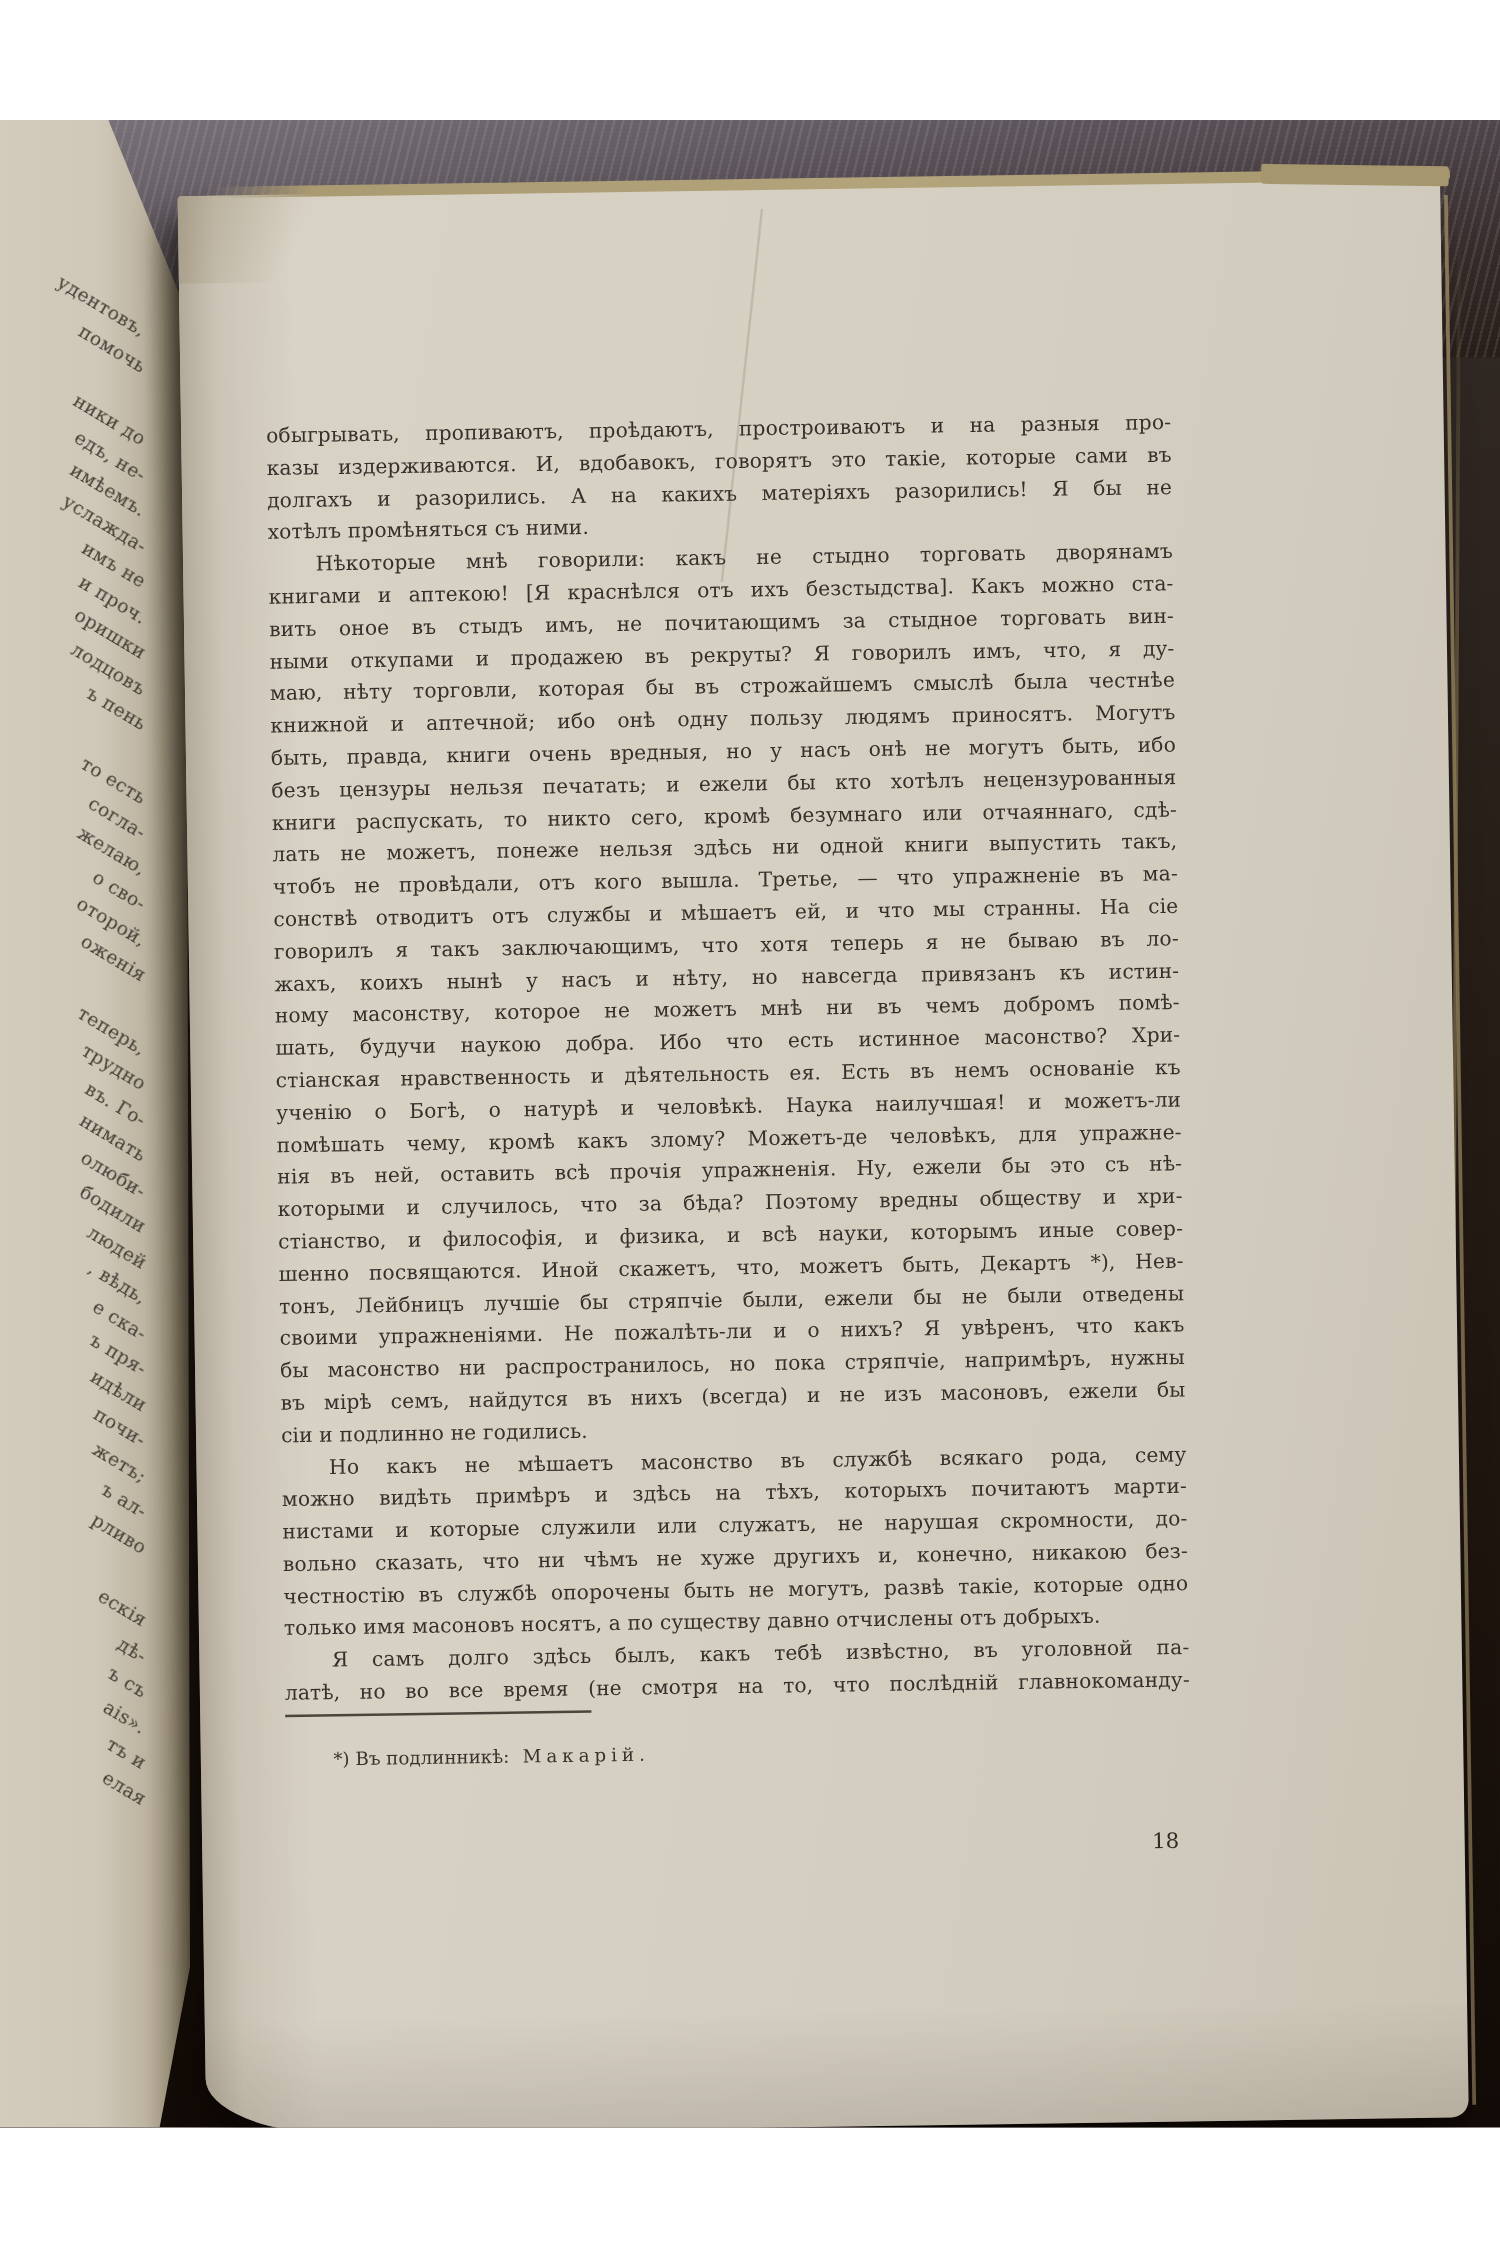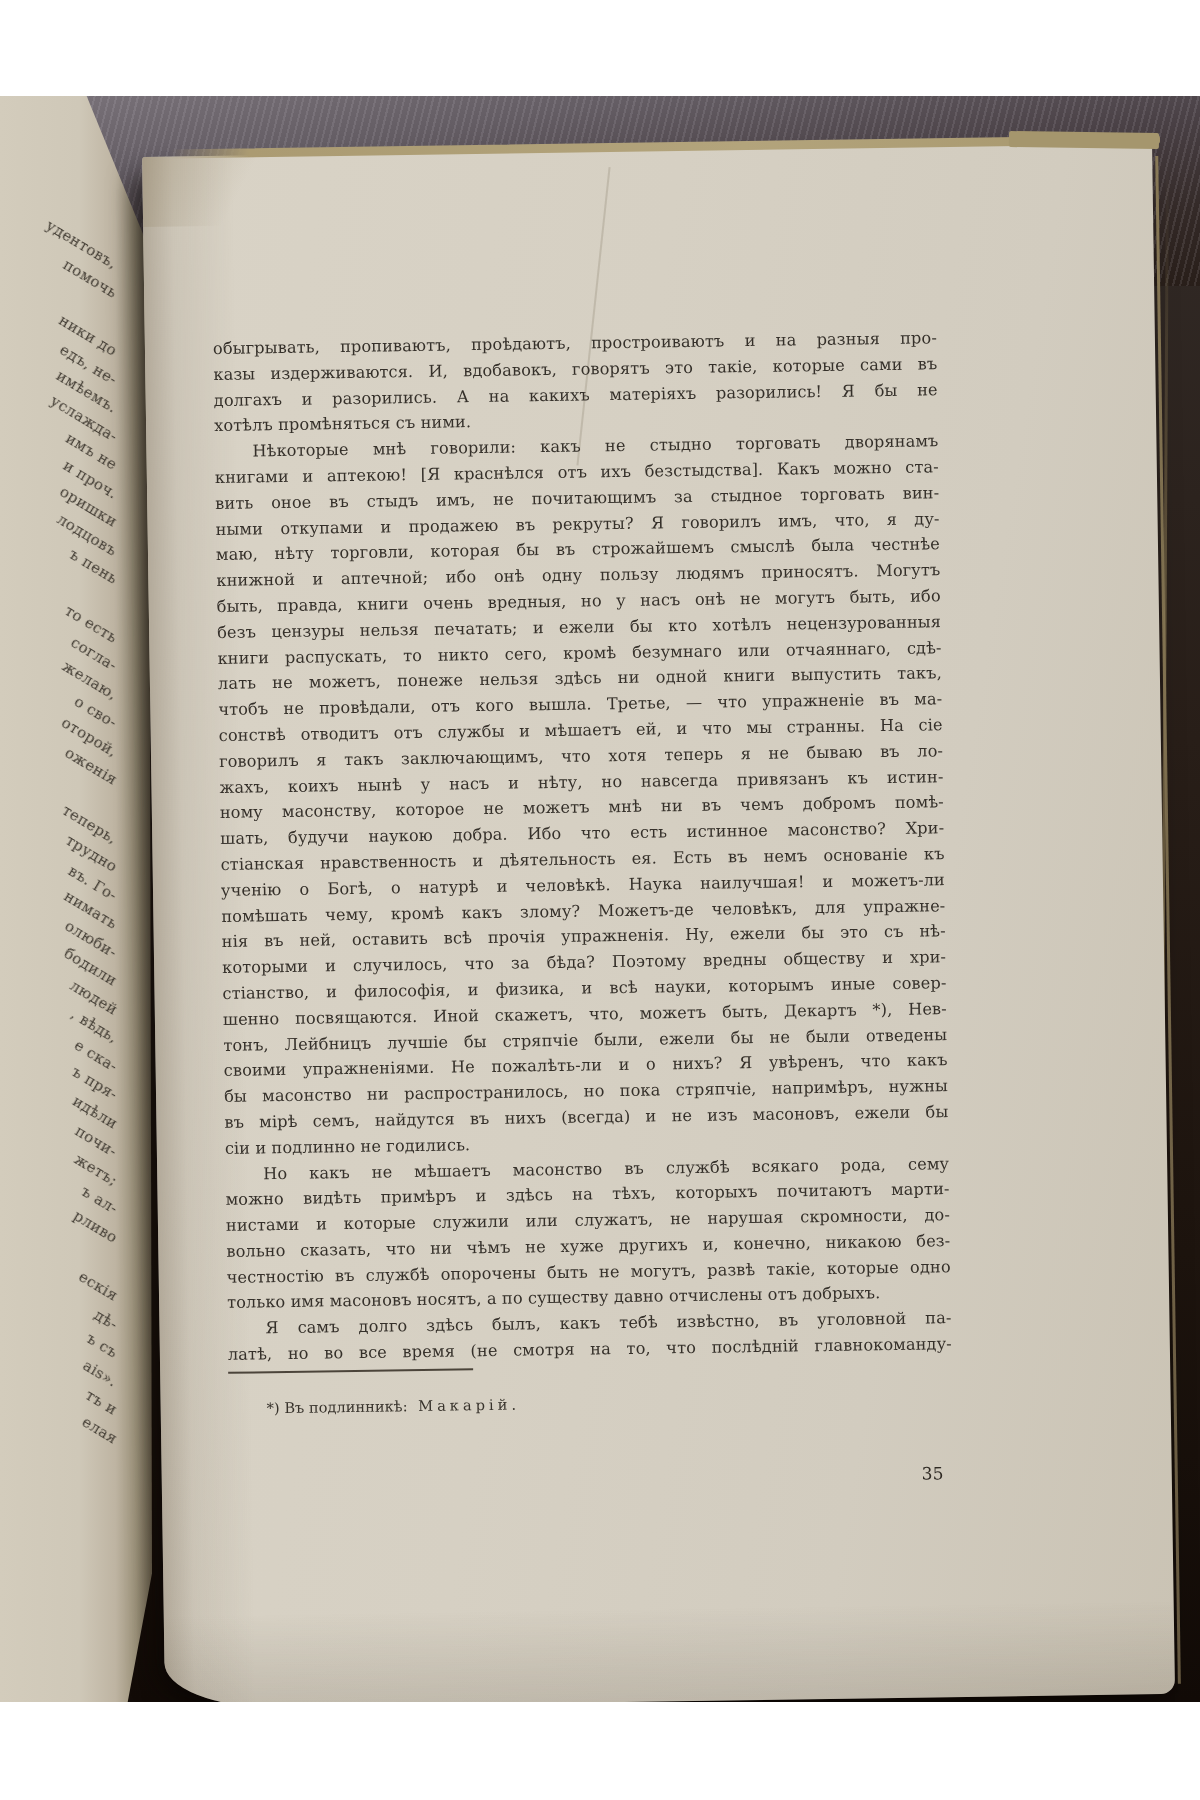--- a/index.html
+++ b/index.html
@@ -188,16 +188,16 @@
           <div class="tline indent">Я самъ долго здѣсь былъ, какъ тебѣ извѣстно, въ уголовной па-</div>
           <div class="tline">латѣ, но во все время (не смотря на то, что послѣдній главнокоманду-</div>
         </div>
 
       <div class="footnote-rule"></div>
       <div class="footnote">
         <span class="fn-marker">*)</span>
         <span class="fn-label">Въ подлинникѣ:</span>
         <span class="fn-name">Макарій.</span>
       </div>
-      <div class="page-number">35</div>
+      <div class="page-number">18</div>
     </div>
   </div>
 </div>
 
 </body></html>

